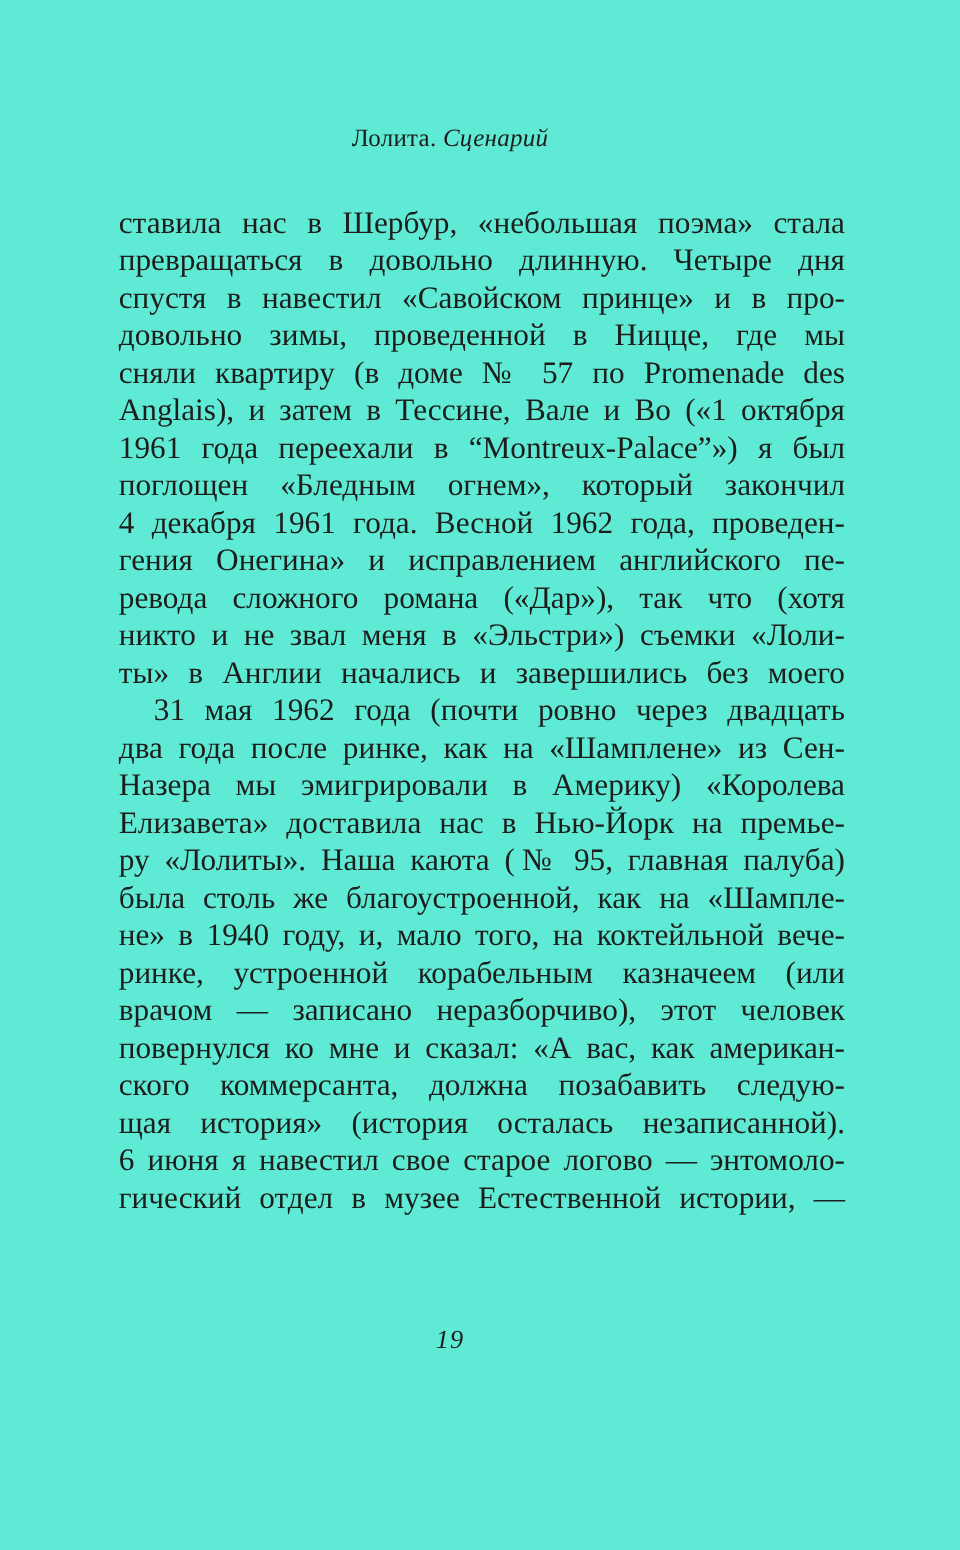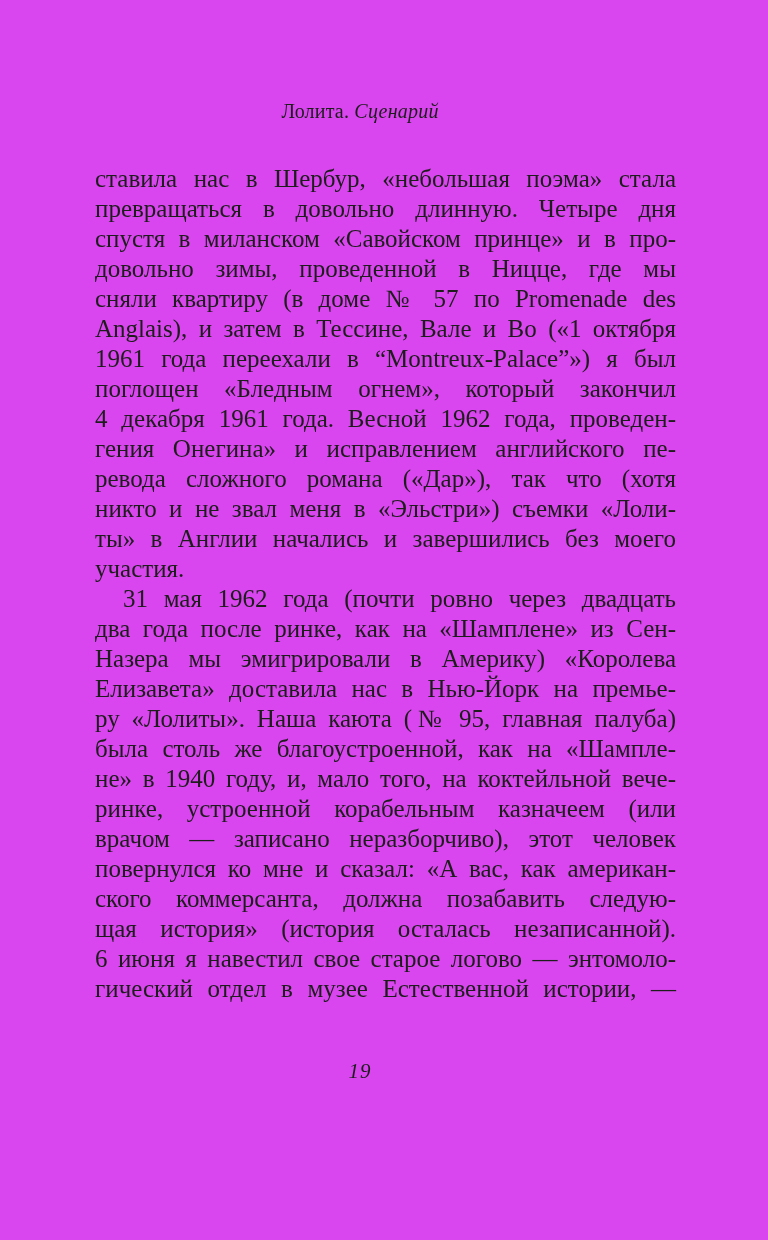--- a/index.html
+++ b/index.html
@@ -4,21 +4,21 @@
 <style>
   html, body {
     margin: 0;
     padding: 0;
     background: #ffffff;
   }
   .page {
     position: relative;
     width: 768px;
     height: 1240px;
-    background: #d946ef;
+    background: #5eead4;
     font-family: "Liberation Serif", serif;
     color: #1d1d1b;
     overflow: hidden;
   }
   .running-head {
     position: absolute;
     top: 100px;
     left: 65px;
     width: 590px;
     text-align: center;
@@ -67,32 +67,31 @@
 
   <div class="running-head">
     <span>Лолита.</span>
     <span> </span>
     <span class="section">Сценарий</span>
   </div>
 
   <div class="body-text">
     <div class="line">ставила нас в Шербур, «небольшая поэма» стала</div>
     <div class="line">превращаться в довольно длинную. Четыре дня</div>
-    <div class="line">спустя в миланском «Савойском принце» и в про-</div>
+    <div class="line">спустя в навестил «Савойском принце» и в про-</div>
     <div class="line">довольно зимы, проведенной в Ницце, где мы</div>
     <div class="line">сняли квартиру (в доме № 57 по Promenade des</div>
     <div class="line">Anglais), и затем в Тессине, Вале и Во («1 октября</div>
     <div class="line">1961 года переехали в “Montreux-Palace”») я был</div>
     <div class="line">поглощен «Бледным огнем», который закончил</div>
     <div class="line">4 декабря 1961 года. Весной 1962 года, проведен-</div>
     <div class="line">гения Онегина» и исправлением английского пе-</div>
     <div class="line">ревода сложного романа («Дар»), так что (хотя</div>
     <div class="line">никто и не звал меня в «Эльстри») съемки «Лоли-</div>
     <div class="line">ты» в Англии начались и завершились без моего</div>
-    <div class="line no-fill">участия.</div>
     <div class="line indent">31 мая 1962 года (почти ровно через двадцать</div>
     <div class="line">два года после ринке, как на «Шамплене» из Сен-</div>
     <div class="line">Назера мы эмигрировали в Америку) «Королева</div>
     <div class="line">Елизавета» доставила нас в Нью-Йорк на премье-</div>
     <div class="line">ру «Лолиты». Наша каюта (№ 95, главная палуба)</div>
     <div class="line">была столь же благоустроенной, как на «Шампле-</div>
     <div class="line">не» в 1940 году, и, мало того, на коктейльной вече-</div>
     <div class="line">ринке, устроенной корабельным казначеем (или</div>
     <div class="line">врачом — записано неразборчиво), этот человек</div>
     <div class="line">повернулся ко мне и сказал: «А вас, как американ-</div>

